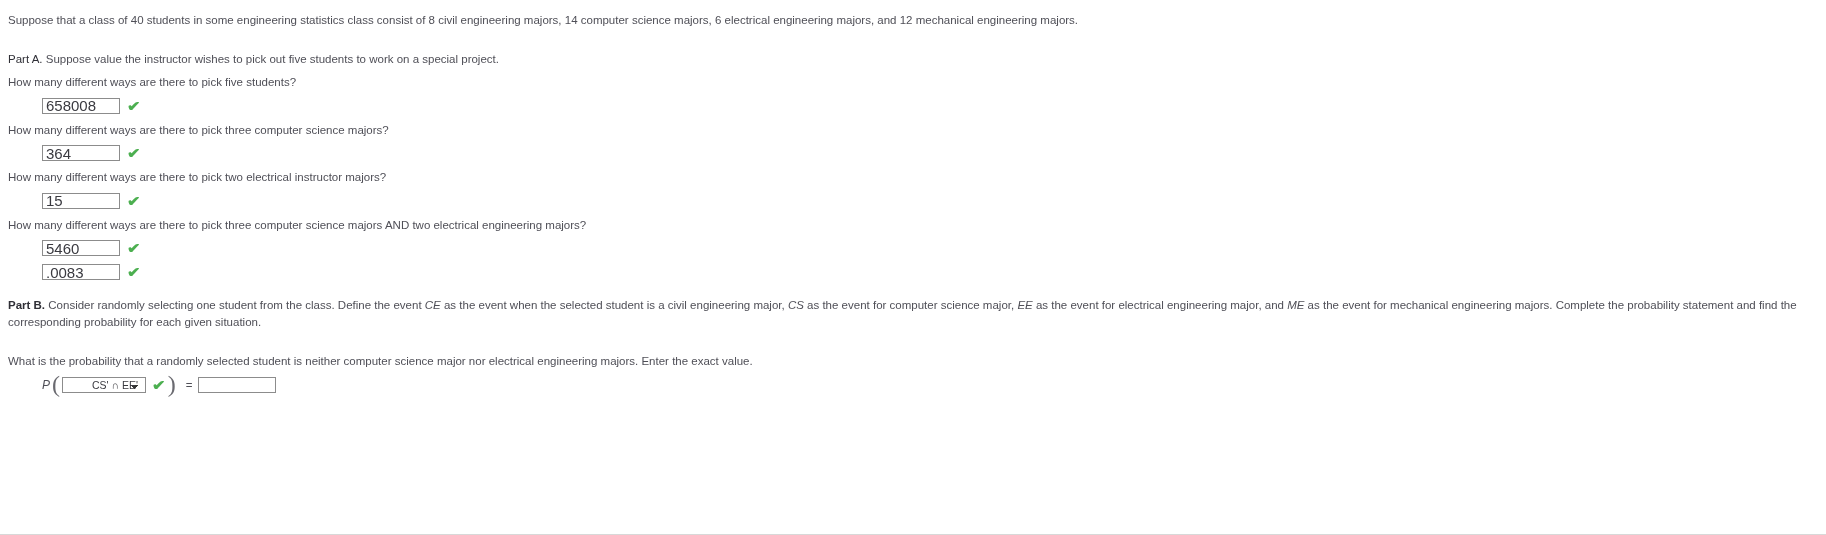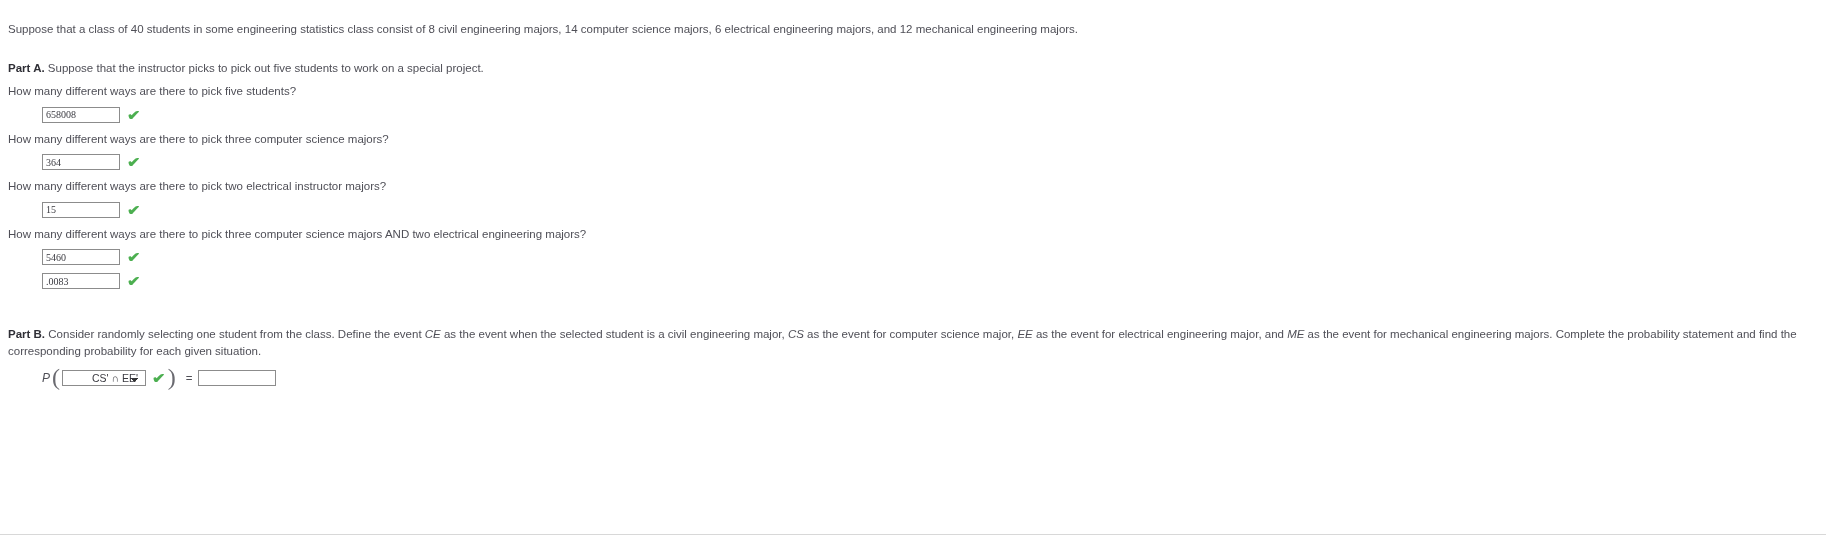--- a/index.html
+++ b/index.html
@@ -19,68 +19,68 @@
   .page {
     padding: 8px 0 0 8px;
     box-sizing: border-box;
     height: 100%;
     position: relative;
   }
   .intro {
     font-size: 11.5px;
     color: #4f4f57;
     line-height: 1.35;
-    margin: 14px 0 0 0;
+    margin: 5px 0 0 0;
   }
   .part-head {
     font-size: 11.5px;
     color: #4f4f57;
     line-height: 1.45;
     margin: 22px 0 0 0;
   }
   .part-head b {
     color: #2f2f36;
-    font-weight: bold;
+    font-weight: normal;
   }
   .q-text {
     font-size: 11.5px;
     color: #4f4f57;
     line-height: 1.35;
     margin: 8px 0 0 0;
   }
   .answer-row {
     margin: 6px 0 0 34px;
     display: flex;
     align-items: center;
     height: 18px;
   }
   input.ans {
     width: 70px;
     height: 14px;
     box-sizing: content-box;
     padding: 0 3px;
     border: 1px solid #8c8c8c;
     background: #ffffff;
-    font-family: Liberation Serif, serif;
-    font-size: 10px;
+    font-family: Liberation Sans, sans-serif;
+    font-size: 15px;
     color: #3a3a40;
     border-radius: 0;
     outline: none;
   }
   .check {
     margin-left: 8px;
     color: #4caf50;
     font-size: 14px;
     line-height: 1;
     font-weight: bold;
     display: inline-block;
     transform: scaleX(1.15);
   }
   .partb-wrap {
-    margin-top: 36px;
+    margin-top: 16px;
   }
   .partb-text {
     font-size: 11.5px;
     color: #4f4f57;
     line-height: 1.45;
     max-width: 1810px;
   }
   .partb-text b { color: #2f2f36; font-weight: bold; }
   .partb-text i { font-style: italic; }
   .prob-line {
@@ -170,21 +170,21 @@
 </style>
 </head>
 <body>
 
 <div class="page">
 
   <div class="intro">Suppose that a class of 40 students in some engineering statistics class consist of 8 civil engineering majors, 14 computer science majors, 6 electrical engineering majors, and 12 mechanical engineering majors.</div>
 
   <div class="part-head">
     <b>Part A.</b>
-    <span>Suppose that the instructor picks to pick out five students to work on a special project.</span>
+    <span>Suppose value the instructor wishes to pick out five students to work on a special project.</span>
   </div>
 
   <div class="q-text">How many different ways are there to pick five students?</div>
   <div class="answer-row">
     <input class="ans" type="text" value="658008" style="">
     <span class="check">✔</span>
   </div>
 
   <div class="q-text">How many different ways are there to pick three computer science majors?</div>
   <div class="answer-row">
@@ -208,20 +208,21 @@
     <input class="ans" type="text" value=".0083" style="">
     <span class="check">✔</span>
   </div>
 
   <div class="partb-wrap">
     <div class="partb-text">
       <b>Part B.</b>
       <span>Consider randomly selecting one student from the class. Define the event </span><i>CE</i><span> as the event when the selected student is a civil engineering major, </span><i>CS</i><span> as the event for computer science major, </span><i>EE</i><span> as the event for electrical engineering major, and </span><i>ME</i><span> as the event for mechanical engineering majors. Complete the probability statement and find the corresponding probability for each given situation.</span>
     </div>
 
+    <div class="prob-line">What is the probability that a randomly selected student is neither computer science major nor electrical engineering majors. Enter the exact value.</div>
     <div class="prob-row">
       <span class="p-label">P</span>
       <span class="paren left">(</span>
       <select class="evt w1">
         <option>CS' ∩ EE'</option>
       </select>
       <span class="check-inline">✔</span>
       <span class="paren right">)</span>
       <span class="eq">=</span>
       <input class="blank" type="text" value="" style="">

